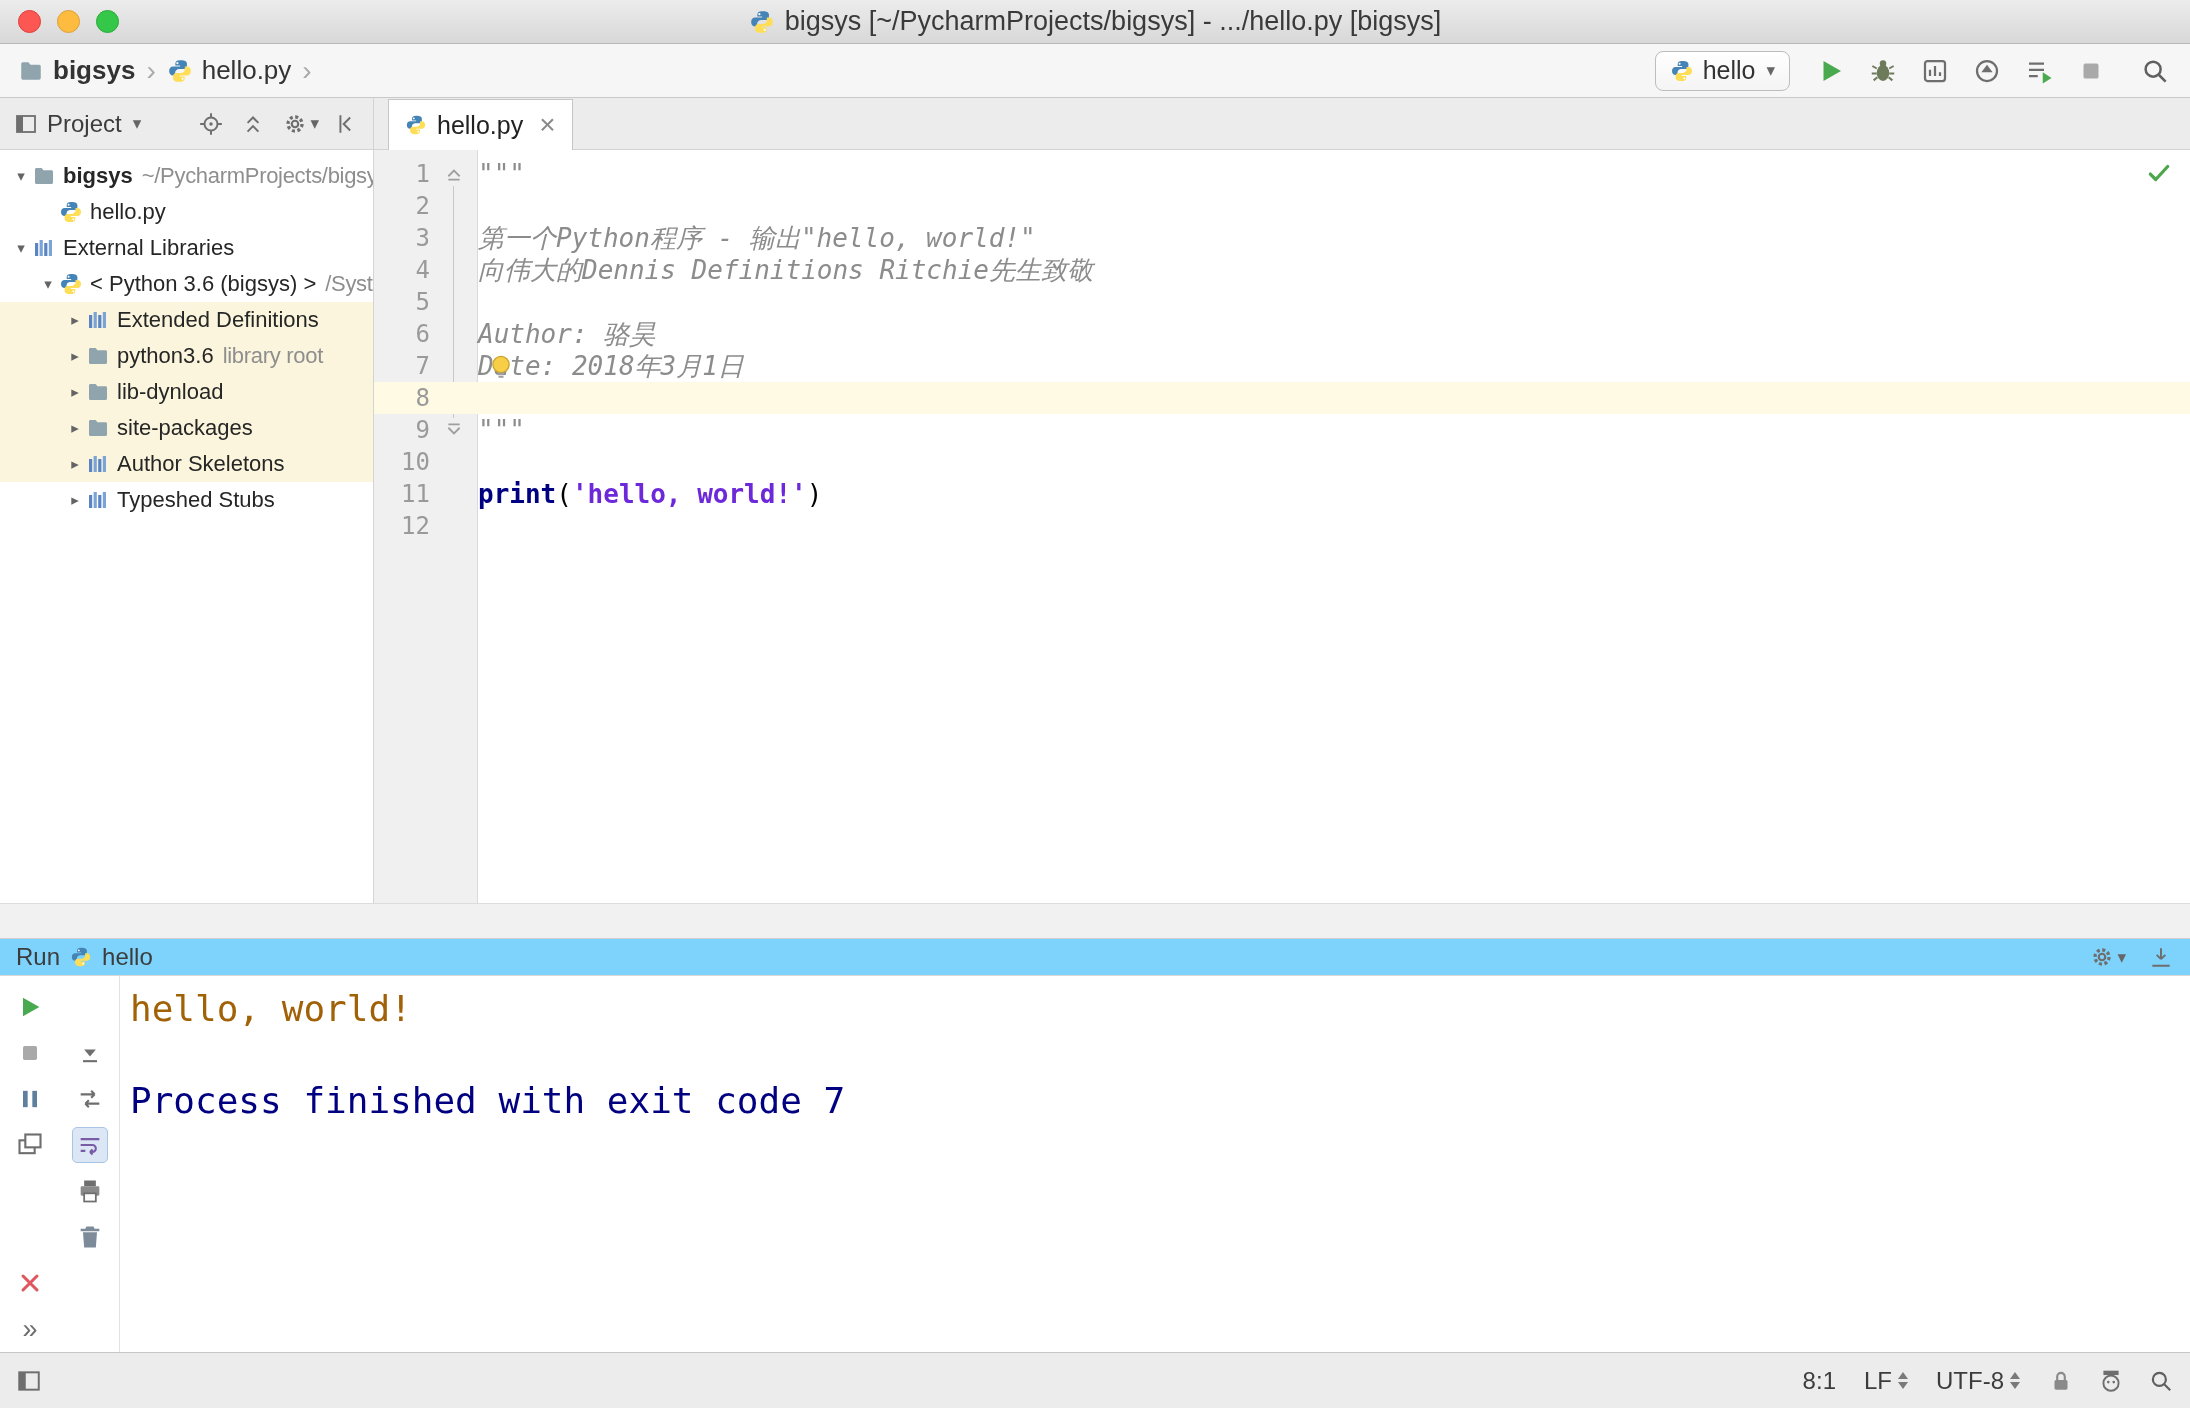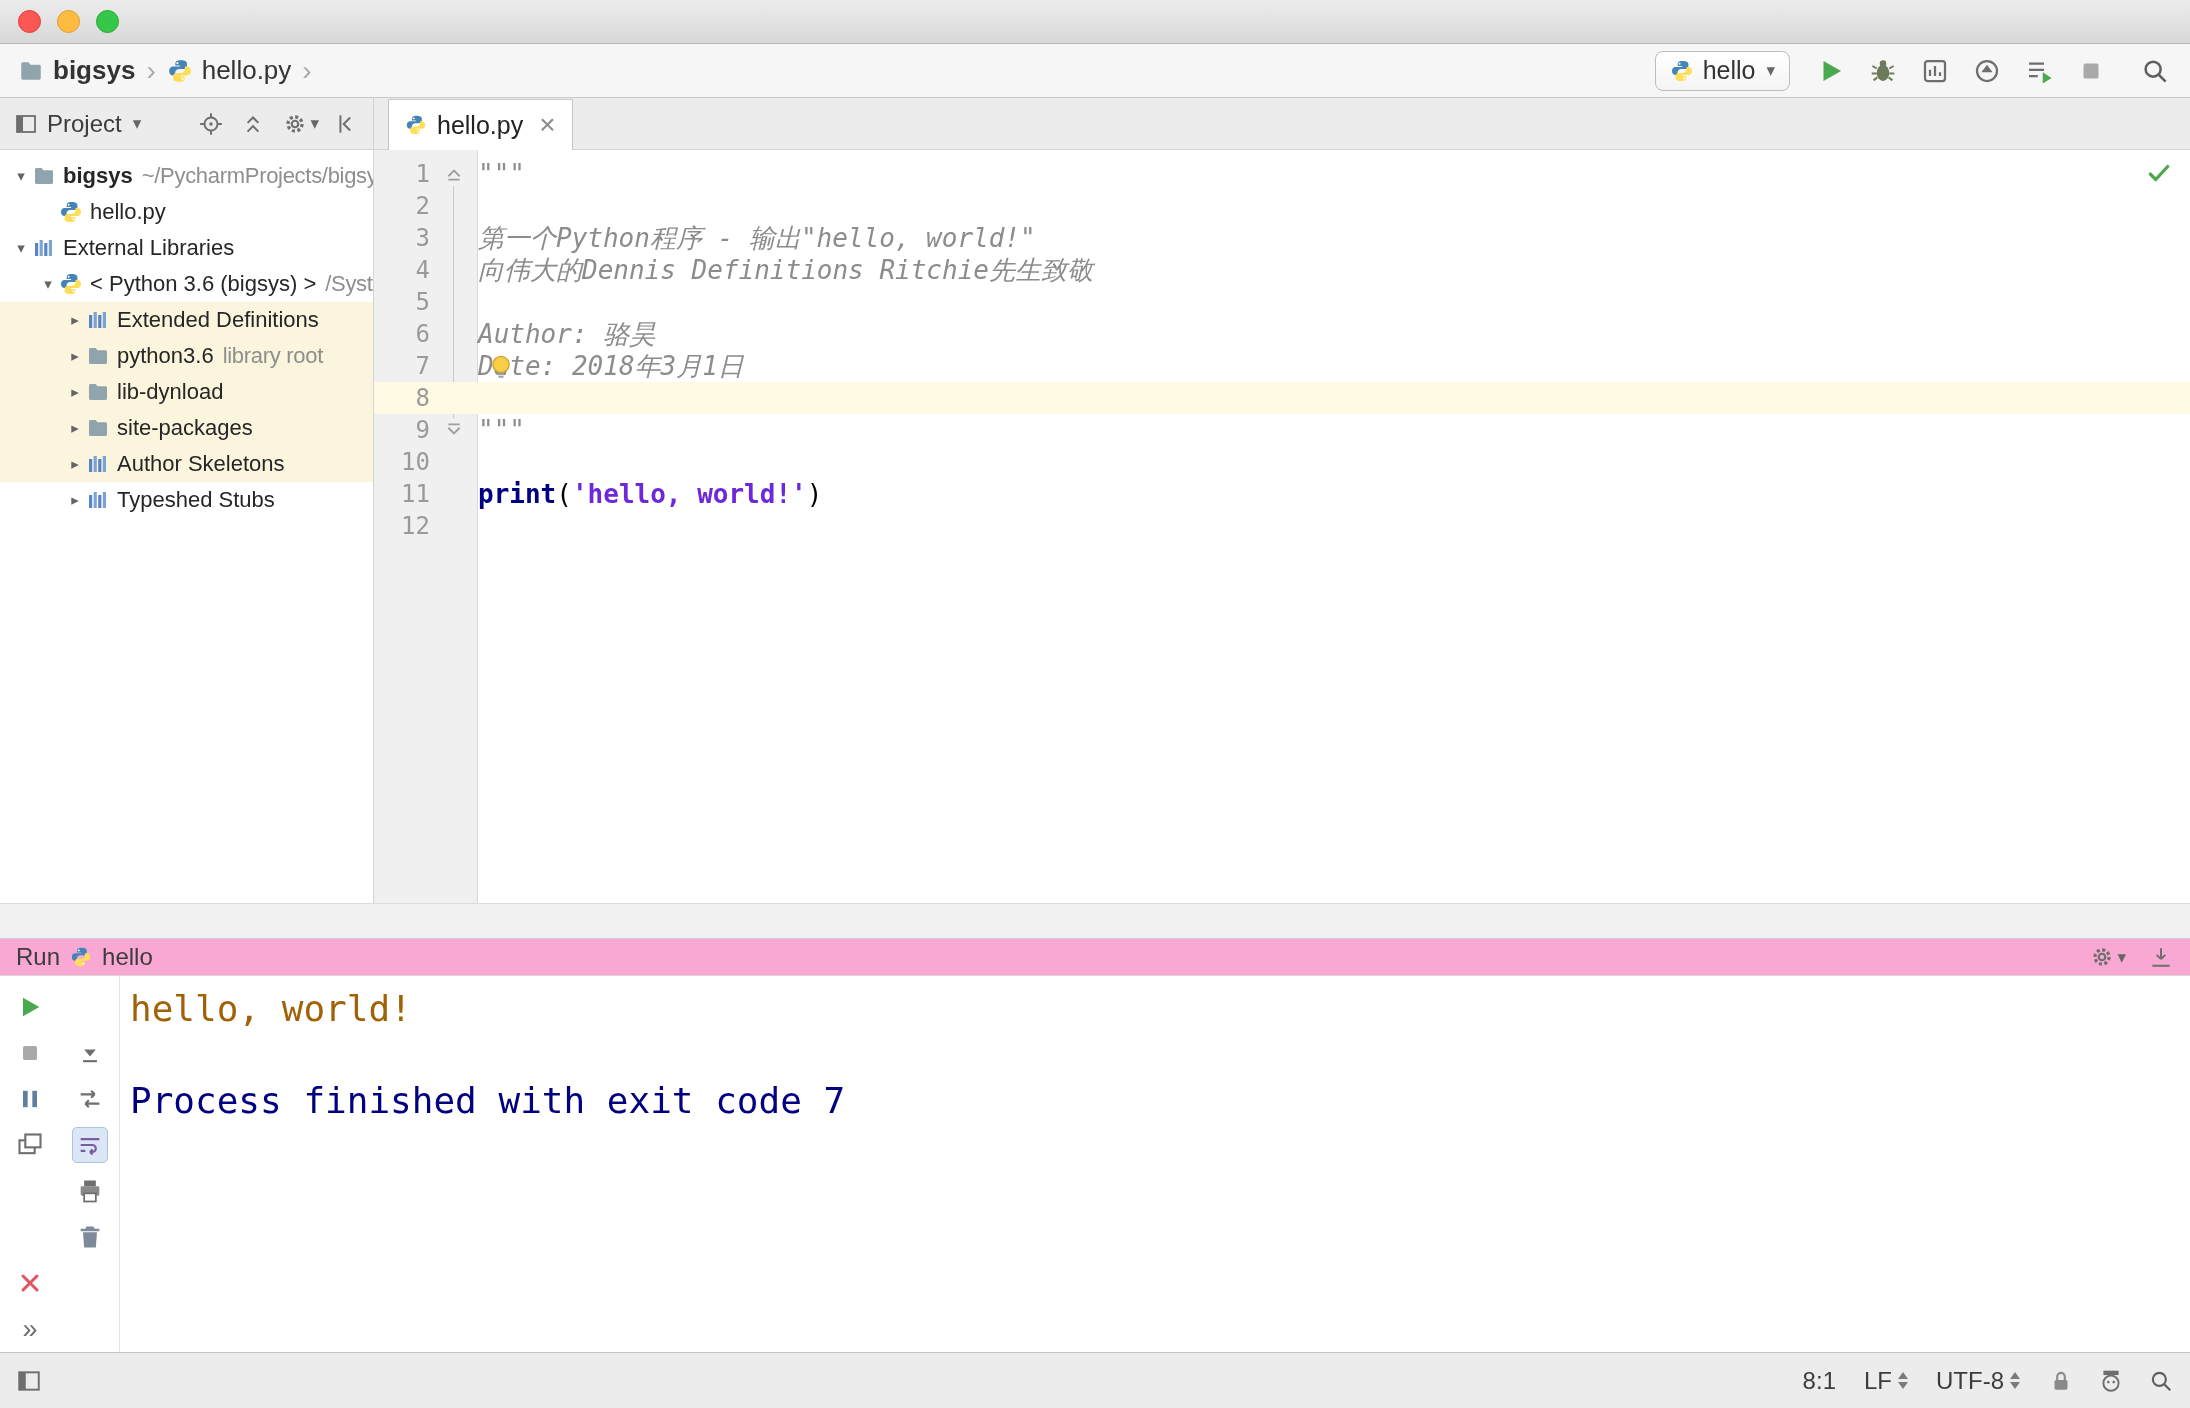--- a/index.html
+++ b/index.html
@@ -71,21 +71,21 @@
   .tok-str{color:#6d28d9;font-weight:bold}
   .tok-plain{color:#000}
   .fold-line{position:absolute;left:79px;top:36px;width:1px;height:232px;background:#C8C8C8}
   .bulb{position:absolute;left:112px;top:202px;width:30px;height:30px}
   .check{position:absolute;right:18px;top:10px;width:26px;height:26px}
 
   
   .bottom-strip{position:absolute;left:0;top:903px;width:100%;height:35px;background:#F1F1F1;border-top:1px solid #DCDCDC}
 
   
-  .run-header{position:absolute;left:0;top:938px;width:100%;height:38px;background:#f9a8d4;border-top:1px solid #CFCFCF;border-bottom:1px solid #D8D8D8;display:flex;align-items:center;padding:0 16px;gap:10px;font-size:24px;color:#3C3C3C}
+  .run-header{position:absolute;left:0;top:938px;width:100%;height:38px;background:#7dd3fc;border-top:1px solid #CFCFCF;border-bottom:1px solid #D8D8D8;display:flex;align-items:center;padding:0 16px;gap:10px;font-size:24px;color:#3C3C3C}
   .run-header .icon{width:22px;height:22px}
   .rh-actions{margin-left:auto;display:flex;gap:22px;align-items:center}
   .rh-actions .abtn .icon{width:26px;height:26px}
   .run-body{position:absolute;left:0;top:976px;width:100%;height:376px;display:flex;background:#FFF}
   .run-toolbar{width:120px;flex:none;border-right:1px solid #E2E2E2;display:grid;grid-template-columns:60px 60px;grid-auto-rows:46px;justify-items:center;align-items:center;padding-top:8px}
   .rt-btn{width:36px;height:36px;display:flex;align-items:center;justify-content:center;border-radius:5px}
   .rt-btn.active{background:#DCE7F5;border:1px solid #A9C4E4}
   .rt-btn .icon{width:28px;height:28px}
   .chev-text{font-size:27px;color:#6E6E6E;line-height:1}
   .console{flex:1;padding:10px 0 0 10px;overflow:hidden}
@@ -107,20 +107,31 @@
 </style>
 </head>
 <body>
 
 <div class="title-bar">
   <div class="lights">
     <span class="light red"></span>
     <span class="light yellow"></span>
     <span class="light green"></span>
   </div>
+  <div class="title">
+    <span class="icon">
+        <svg viewBox="0 0 24 24">
+          <path fill="#4584b6" d="M11.9 2c-2.6 0-4.2 1.1-4.2 3.1V7h4.4v.9H5.6C3.5 7.9 2 9.3 2 12s1.5 4.1 3.6 4.1h1.9v-2.4c0-2 1.7-3.6 3.7-3.6h4.3c1.6 0 2.9-1.3 2.9-2.9V5.1C18.4 3.1 16 2 13.5 2h-1.6z"></path>
+          <path fill="#ffde57" d="M12.1 22c2.6 0 4.2-1.1 4.2-3.1V17h-4.4v-.9h6.5c2.1 0 3.6-1.4 3.6-4.1s-1.5-4.1-3.6-4.1h-1.9v2.4c0 2-1.7 3.6-3.7 3.6H8.5c-1.6 0-2.9 1.3-2.9 2.9v2.1c0 2 2.4 3.1 4.9 3.1h1.6z"></path>
+          <circle cx="9.6" cy="4.8" r="1" fill="#fff"></circle>
+          <circle cx="14.4" cy="19.2" r="1" fill="#fff"></circle>
+        </svg>
+      </span>
+    <span>bigsys [~/PycharmProjects/bigsys] - .../hello.py [bigsys]</span>
+  </div>
 </div>
 
 <div class="navbar">
   <div class="breadcrumbs" id="breadcrumbs">
       <span class="crumb first">
         <span class="icon">
           <svg viewBox="0 0 24 24">
             <path fill="#90A4AE" d="M3 5.5C3 4.7 3.6 4 4.4 4h5.2l1.9 2.2h8.1c.8 0 1.4.7 1.4 1.5v10.8c0 .8-.6 1.5-1.4 1.5H4.4c-.8 0-1.4-.7-1.4-1.5V5.5z"></path>
           </svg>
         </span>

